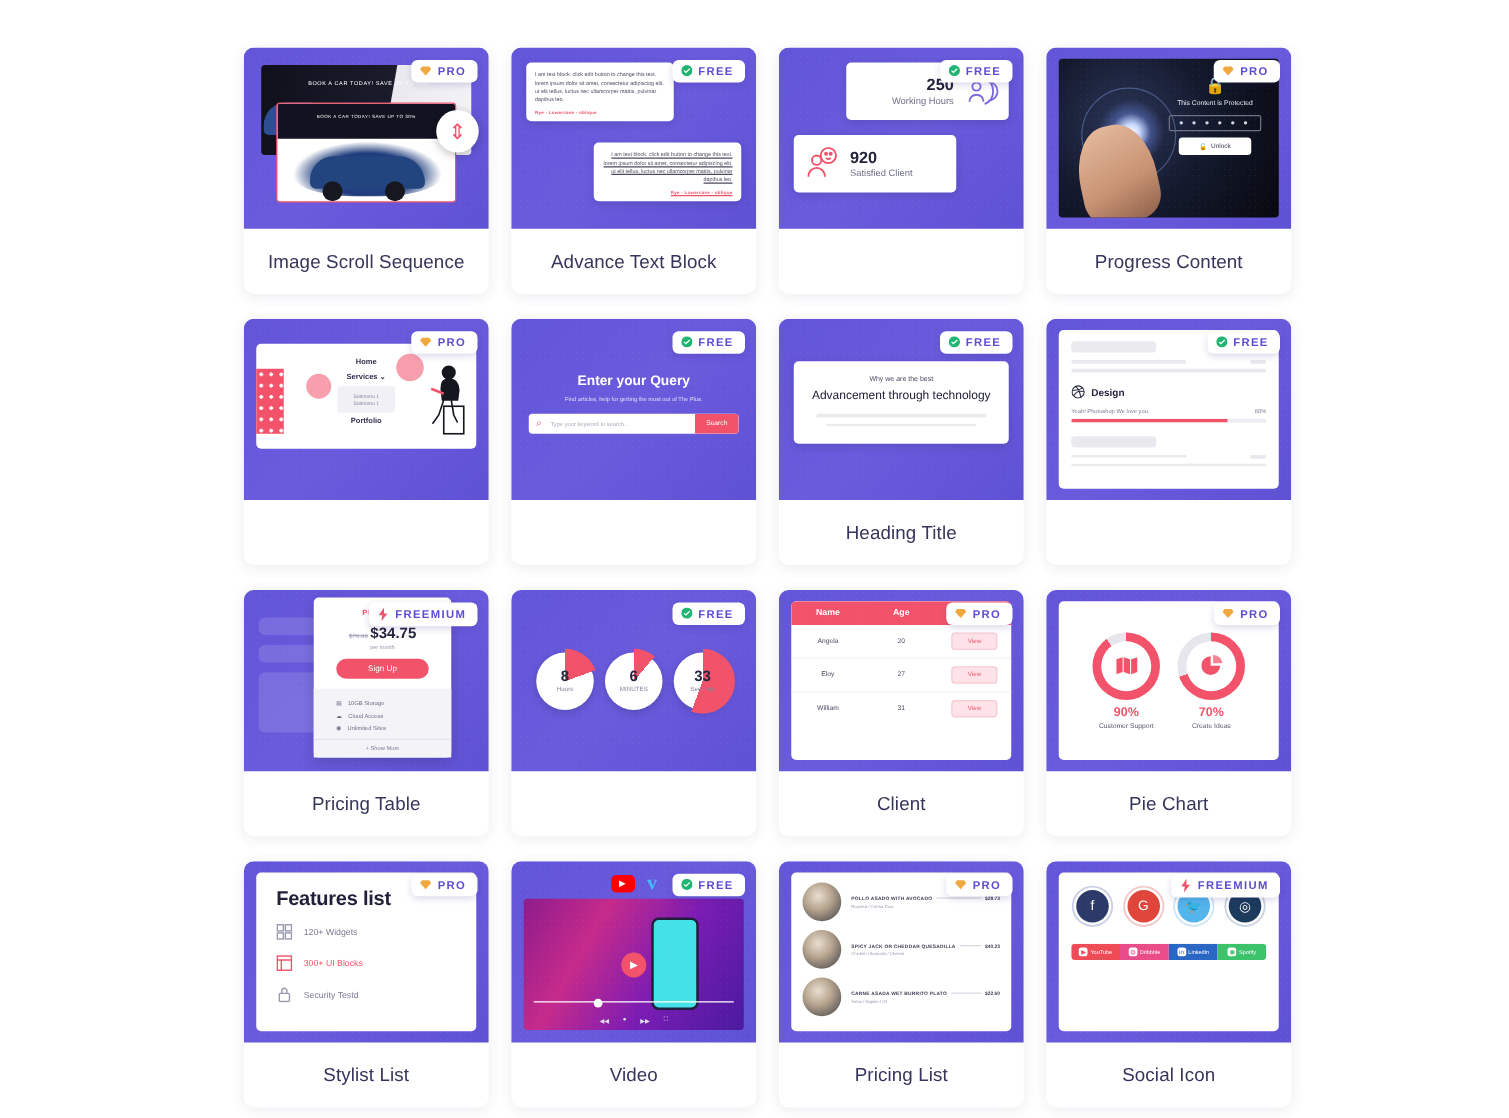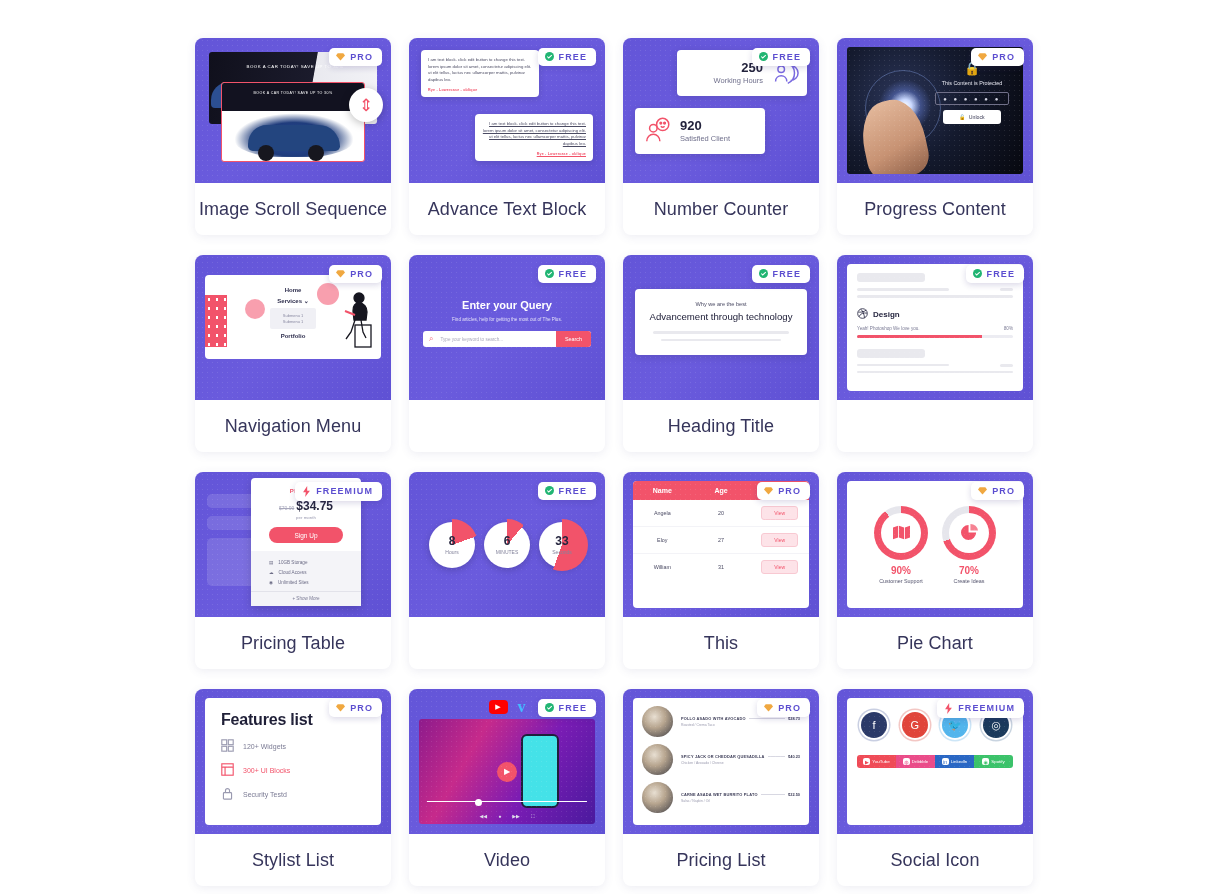--- a/index.html
+++ b/index.html
@@ -34,21 +34,21 @@
   }
   .preview::after {
     content: ""; position: absolute; inset: 0;
     background-image: radial-gradient(rgba(255,255,255,0.10) 0.6px, transparent 0.6px);
     background-size: 5px 5px;
     pointer-events: none;
   }
   .card-title {
     height: 52px;
     display: flex; align-items: center; justify-content: center;
-    font-size: 18px; color: #36355b; letter-spacing: .1px;
+    font-size: 15px; color: #36355b; letter-spacing: .1px;
   }
   
   .badge {
     position: absolute; top: 10px; right: 9px; z-index: 30;
     background: #ffffff; border-radius: 5px;
     padding: 4px 9px 4px 7px;
     display: flex; align-items: flex-start; gap: 5px;
     font-size: 9px; font-weight: bold; letter-spacing: 1.1px;
     color: #5c4ed0;
     box-shadow: 0 2px 6px rgba(50,40,120,0.18);
@@ -334,21 +334,20 @@
               <circle cx="19" cy="7.5" r=".9" fill="#f2536a"></circle>
               <circle cx="23" cy="7.5" r=".9" fill="#f2536a"></circle>
               <path d="M19 11c1.2 1.2 2.8 1.2 4 0"></path>
             </svg></span>
         <div>
           <div class="nc-num">920</div>
           <div class="nc-lbl">Satisfied Client</div>
         </div>
       </div>
     </div>
-    <div class="card-title">Number Counter</div>
   </div>
 
   <div class="card">
     <div class="preview">
       <div class="badge">
         <span class="bi">
             <svg width="9" height="9" viewBox="0 0 16 16">
               <path d="M3 2h10l3 4-8 9L0 6z" fill="#f0a840"></path>
             </svg>
           </span>
@@ -402,21 +401,20 @@
           <svg width="34" height="62" viewBox="0 0 34 62" fill="none" stroke="#16161f" stroke-width="1.3">
             <circle cx="20" cy="9" r="5" fill="#16161f"></circle>
             <path d="M20 14c5 0 8 4 8 9l-1 8h-12l-1-9c0-5 2-8 6-8z" fill="#16161f"></path>
             <path d="M16 31l-4 12-5 7M22 31l2 12 3 6"></path>
             <rect x="16" y="36" width="16" height="22"></rect>
             <path d="M6 22l10 4" stroke="#f2536a" stroke-width="2"></path>
           </svg>
         </span>
       </div>
     </div>
-    <div class="card-title">Navigation Menu</div>
   </div>
 
   <div class="card">
     <div class="preview">
       <div class="badge">
         <span class="bi">
             <svg width="9" height="9" viewBox="0 0 16 16">
               <circle cx="8" cy="8" r="8" fill="#21b573"></circle>
               <path d="M4 8l2.6 2.6L12 5.4" stroke="#fff" stroke-width="1.8" fill="none"></path>
             </svg>
@@ -593,21 +591,21 @@
           <div>27</div>
           <div><span class="tb-btn">View</span></div>
         </div>
         <div class="tb-r" style="border-bottom:none">
           <div>William</div>
           <div>31</div>
           <div><span class="tb-btn">View</span></div>
         </div>
       </div>
     </div>
-    <div class="card-title">This</div>
+    <div class="card-title">Client</div>
   </div>
 
   <div class="card">
     <div class="preview">
       <div class="badge">
         <span class="bi">
             <svg width="9" height="9" viewBox="0 0 16 16">
               <path d="M3 2h10l3 4-8 9L0 6z" fill="#f0a840"></path>
             </svg>
           </span>

